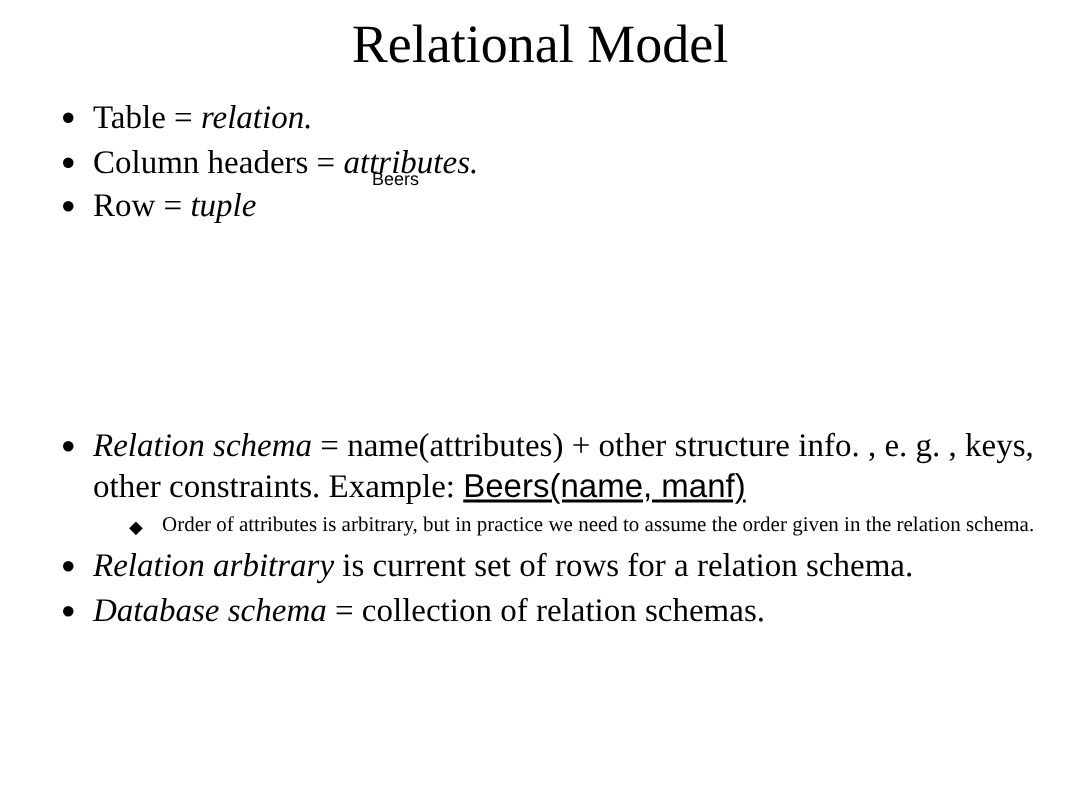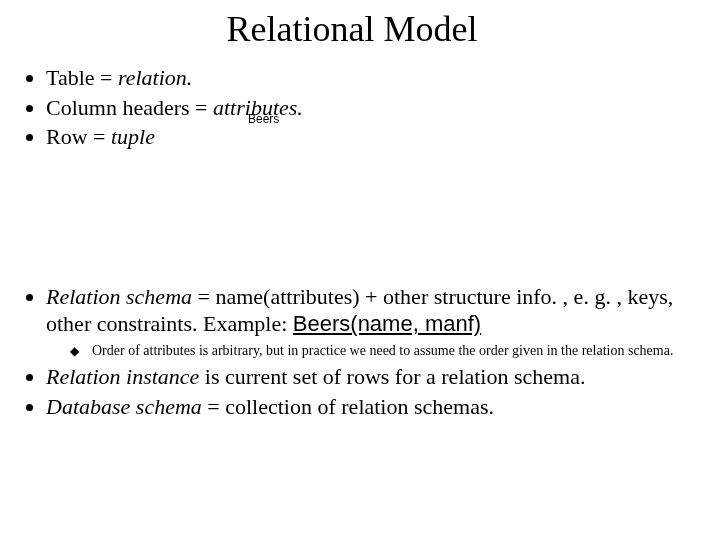--- a/index.html
+++ b/index.html
@@ -8,21 +8,21 @@
     width: 720px;
     height: 540px;
     background: #ffffff;
     font-family: "Times New Roman", Times, serif;
     color: #000000;
   }
   .slide {
     box-sizing: border-box;
     width: 720px;
     height: 540px;
-    padding: 8px 30px 10px 14px;
+    padding: 8px 30px 10px 30px;
     position: relative;
   }
   .title {
     text-align: center;
     font-size: 36px;
     font-weight: normal;
     margin: 0 0 14px 0;
   }
   ul.top {
     list-style: disc;
@@ -130,20 +130,20 @@
   <ul class="top">
     <li>
       <span class="italic">Relation schema</span><span> = name(attributes) + other structure info. , e. g. , keys, other constraints. Example: </span><span class="sans">Beers(name, manf)</span>
       <ul class="sub">
         <li>
           <span>Order of attributes is arbitrary, but in practice we need to assume the order given in the relation schema.</span>
         </li>
       </ul>
     </li>
     <li>
-      <span class="italic">Relation instance</span><span> is current set of rows for a relation schema.</span>
+      <span class="italic">Relation arbitrary</span><span> is current set of rows for a relation schema.</span>
     </li>
     <li>
       <span class="italic">Database schema</span><span> = collection of relation schemas.</span>
     </li>
   </ul>
 
 </div>
 
 </body></html>

